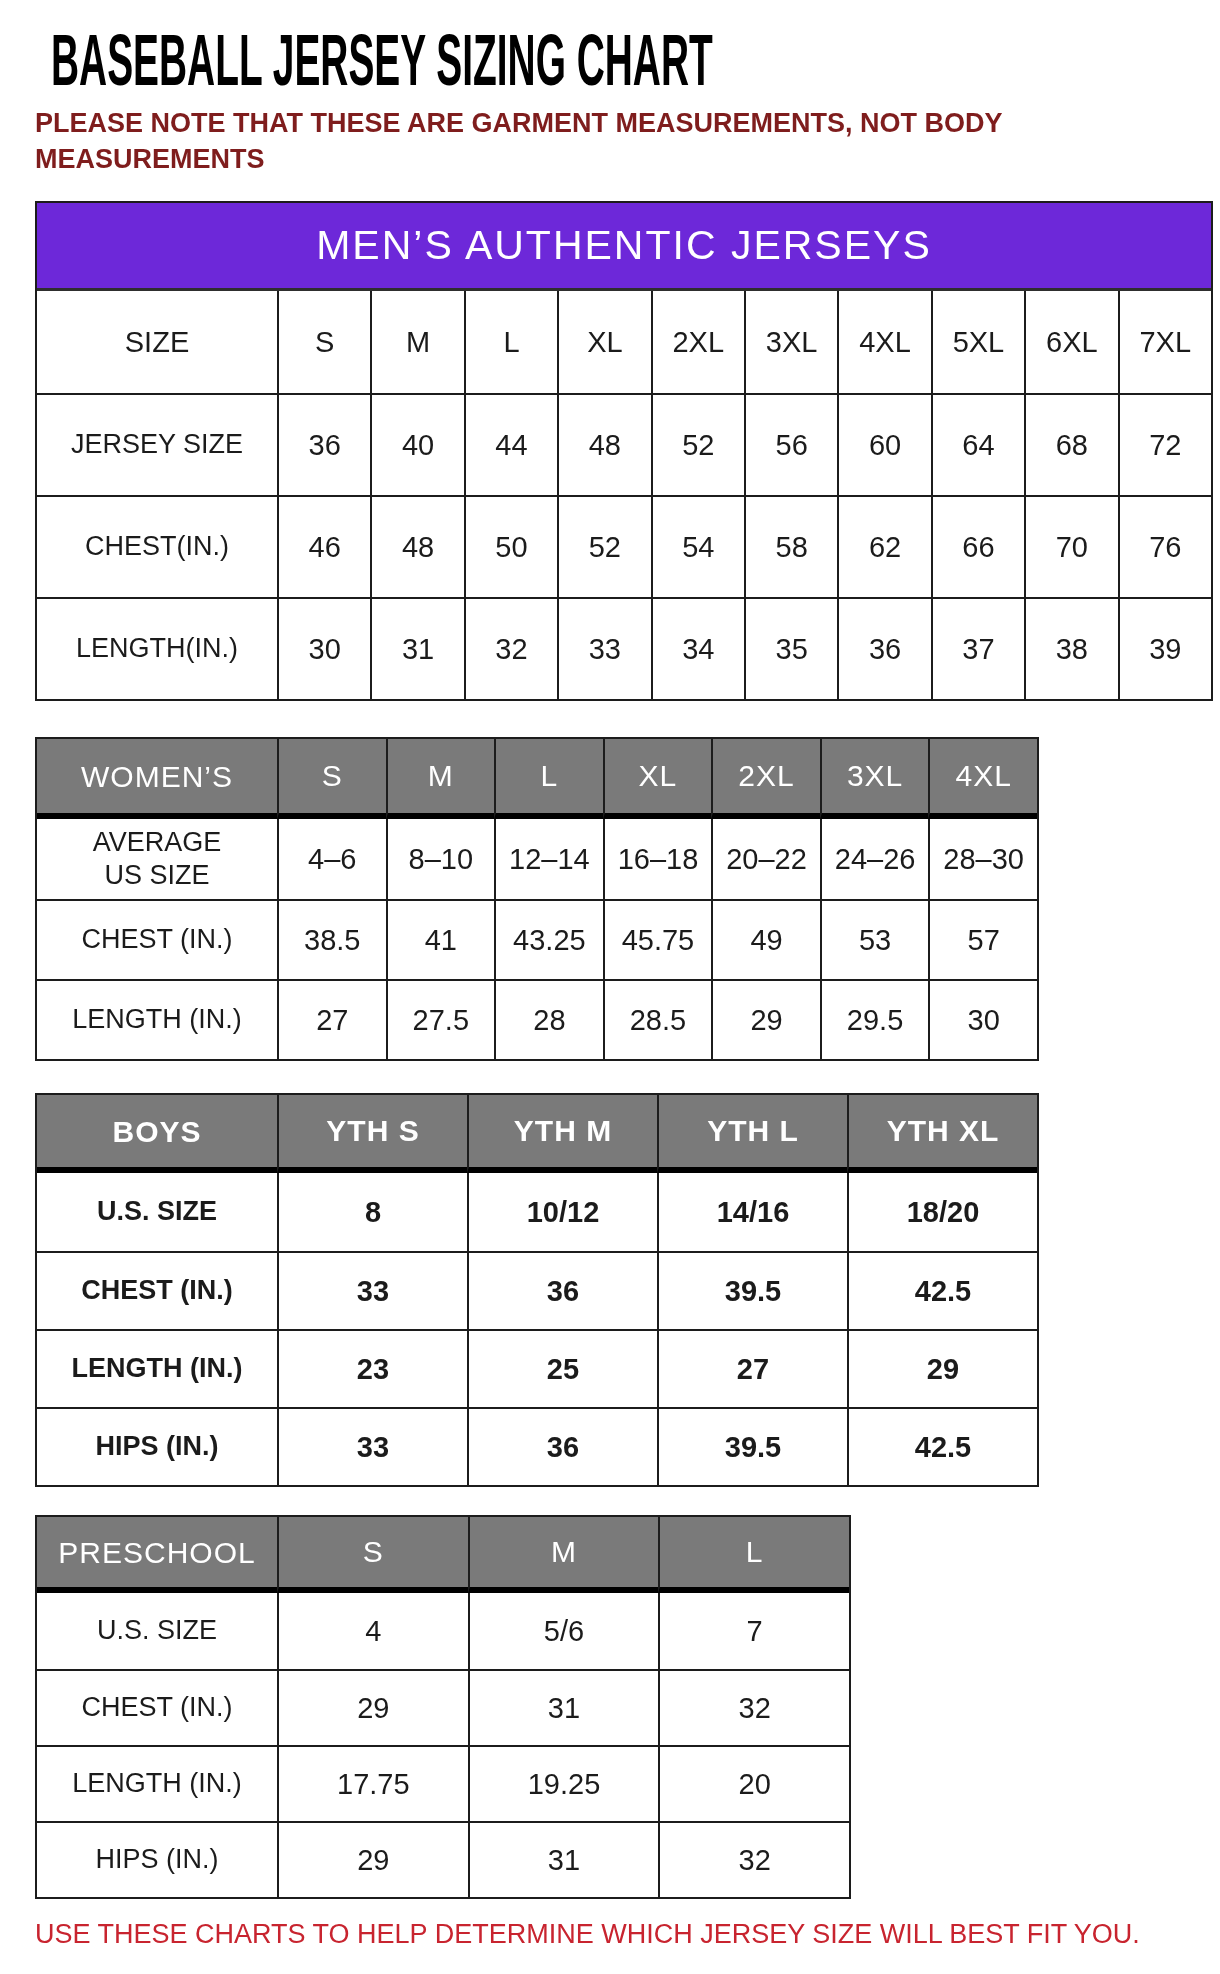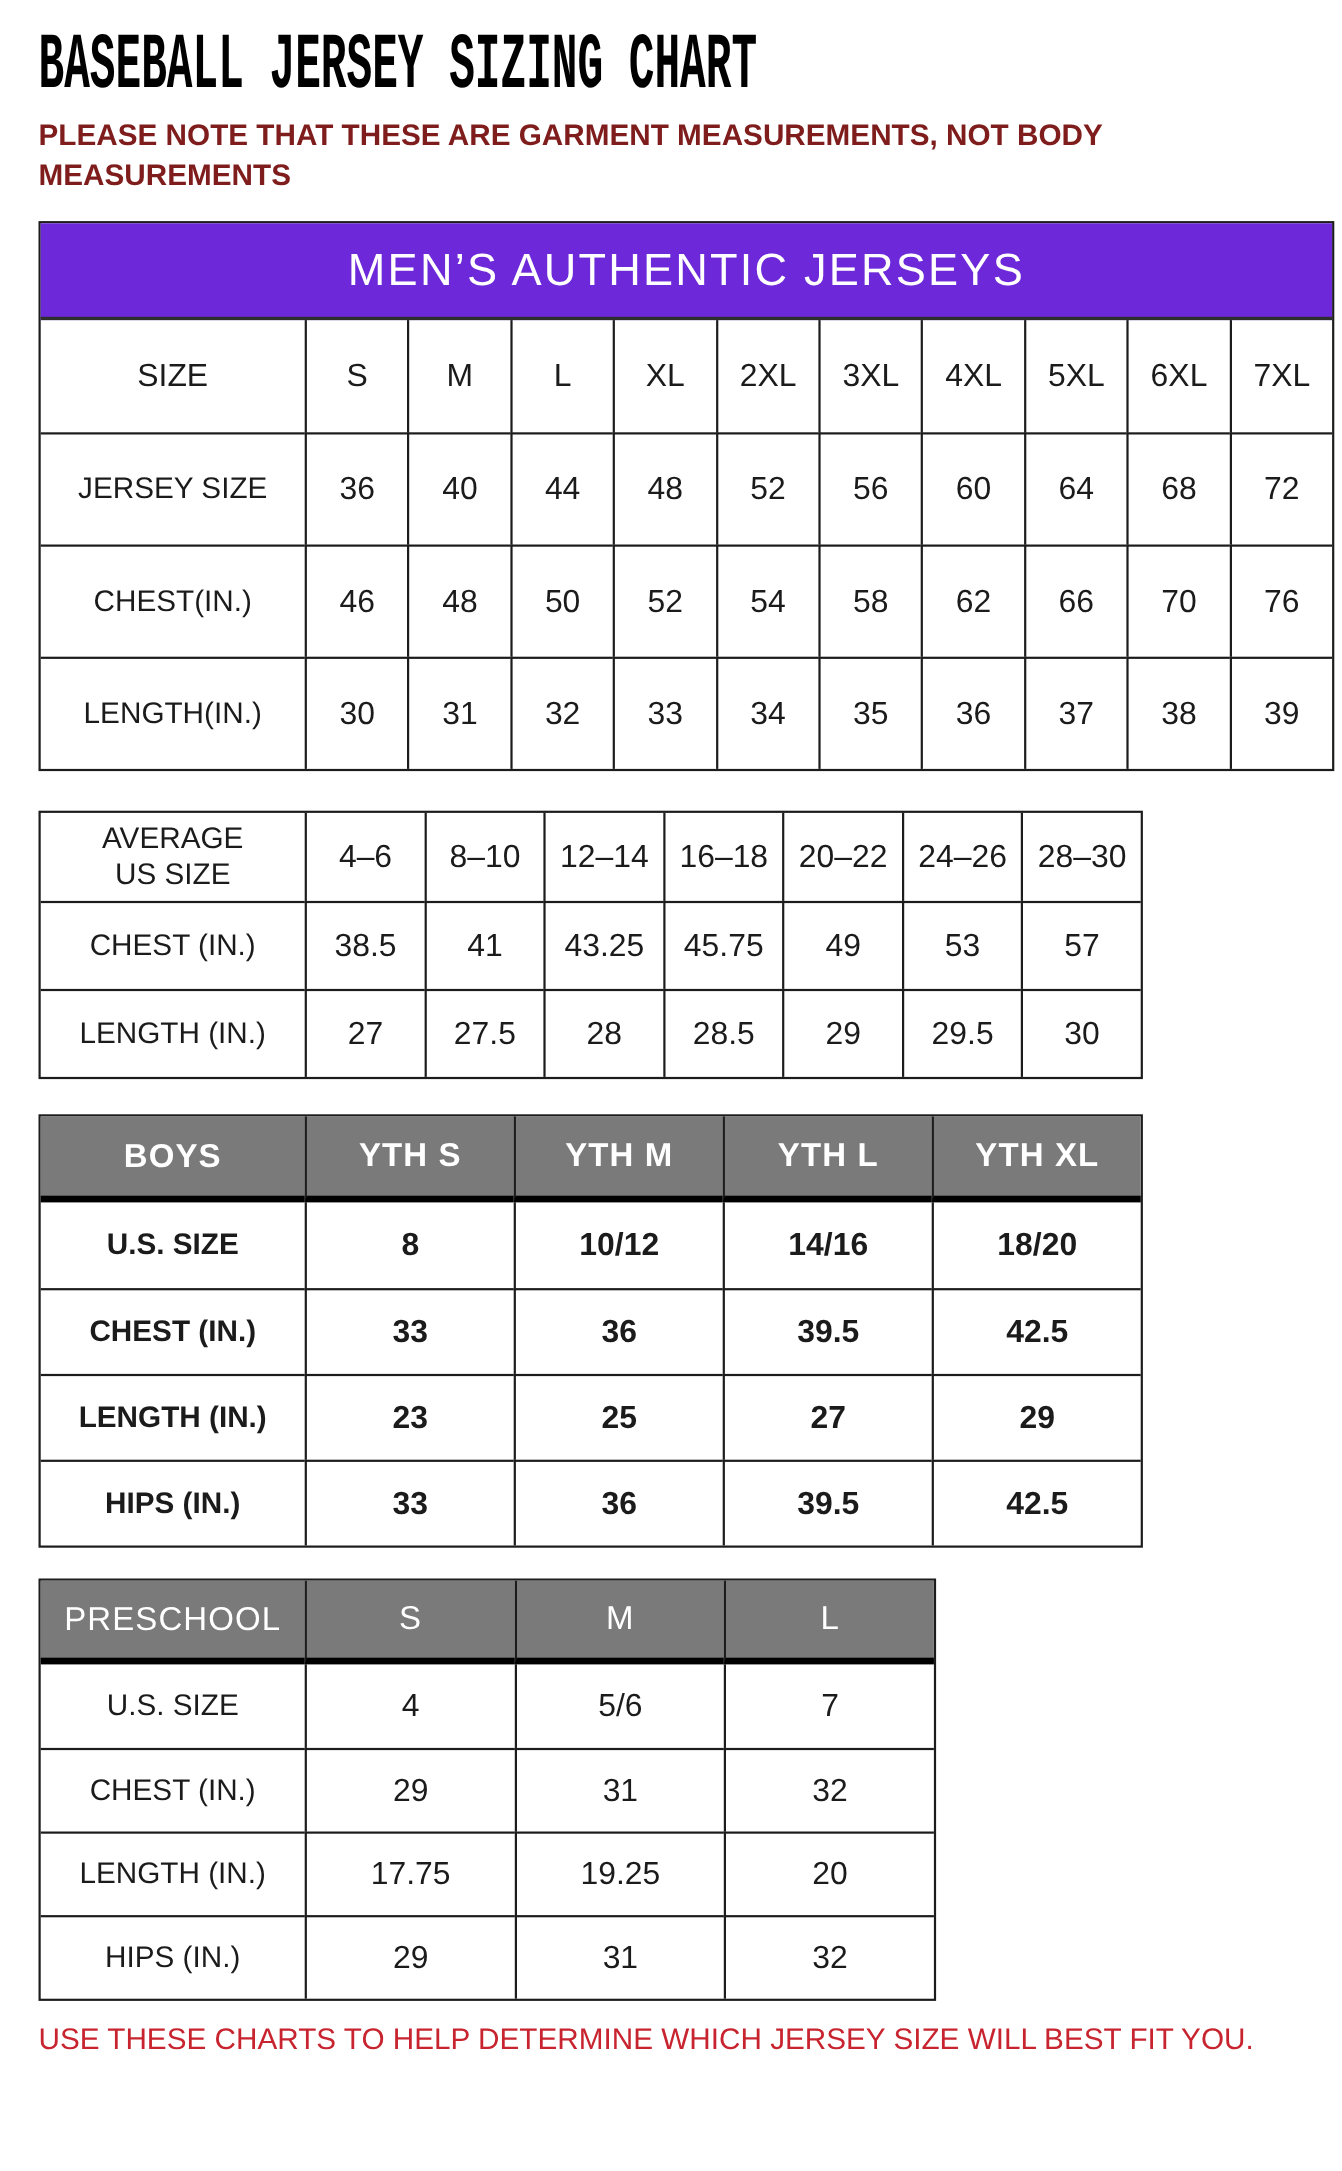--- a/index.html
+++ b/index.html
@@ -4,21 +4,21 @@
 <style>
   * { box-sizing: border-box; }
   html, body { margin: 0; padding: 0; background: #ffffff; }
   body {
     width: 1220px;
     font-family: "Liberation Sans", "DejaVu Sans", sans-serif;
     color: #1b1b1b;
   }
   .page { padding: 16px 25px 8px 35px; }
 
-  h1.title { margin: 8px 0 4px 0; height: 72px; overflow: visible; font-family: Liberation Mono, monospace; }
+  h1.title { margin: 8px 0 4px 16px; height: 72px; overflow: visible; }
   .title-text {
     display: inline-block;
     white-space: nowrap;
     font-weight: 700;
     font-size: 72px;
     line-height: 1.0;
     color: #000000;
     transform: scaleX(0.54);
     transform-origin: 0 50%;
     letter-spacing: 0px;
@@ -175,20 +175,30 @@
           <col class="label-col">
           <col>
           <col>
           <col>
           <col>
           <col>
           <col>
           <col>
         </colgroup>
         <tbody>
+          <tr class="header-row gray">
+            <td class="label-cell">WOMEN’S</td>
+            <td class="value-cell">S</td>
+            <td class="value-cell">M</td>
+            <td class="value-cell">L</td>
+            <td class="value-cell">XL</td>
+            <td class="value-cell">2XL</td>
+            <td class="value-cell">3XL</td>
+            <td class="value-cell">4XL</td>
+          </tr>
           <tr class="body-row after-thick">
             <td class="label-cell">AVERAGE
 US SIZE</td>
             <td class="value-cell">4–6</td>
             <td class="value-cell">8–10</td>
             <td class="value-cell">12–14</td>
             <td class="value-cell">16–18</td>
             <td class="value-cell">20–22</td>
             <td class="value-cell">24–26</td>
             <td class="value-cell">28–30</td>

